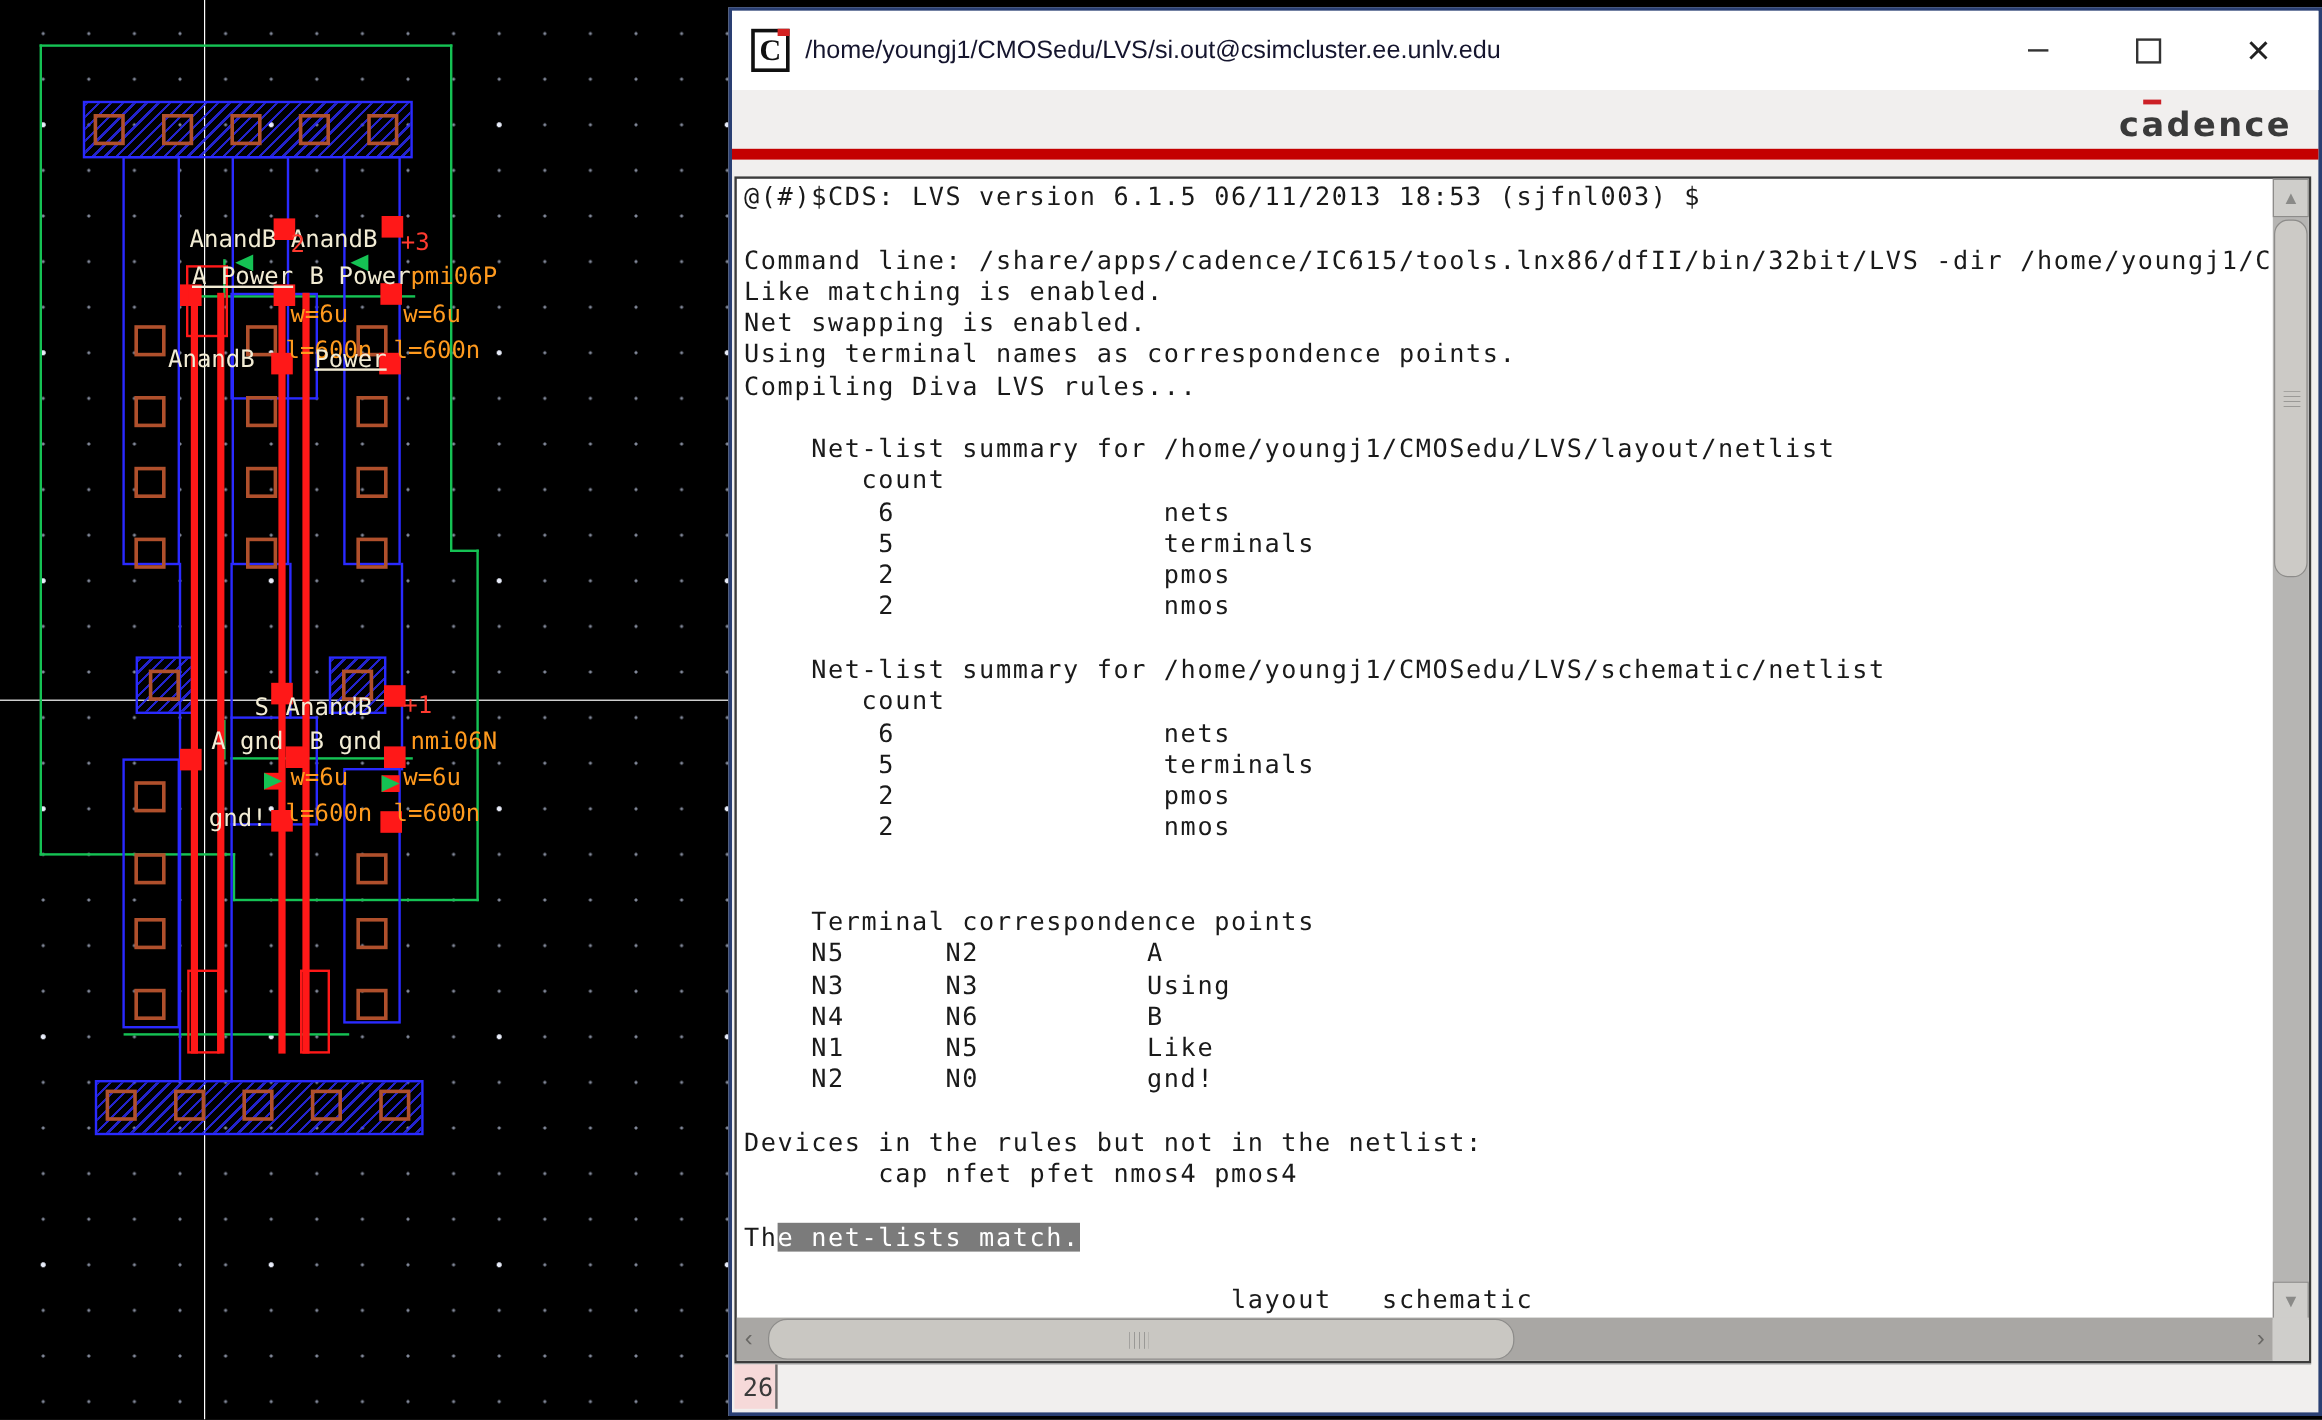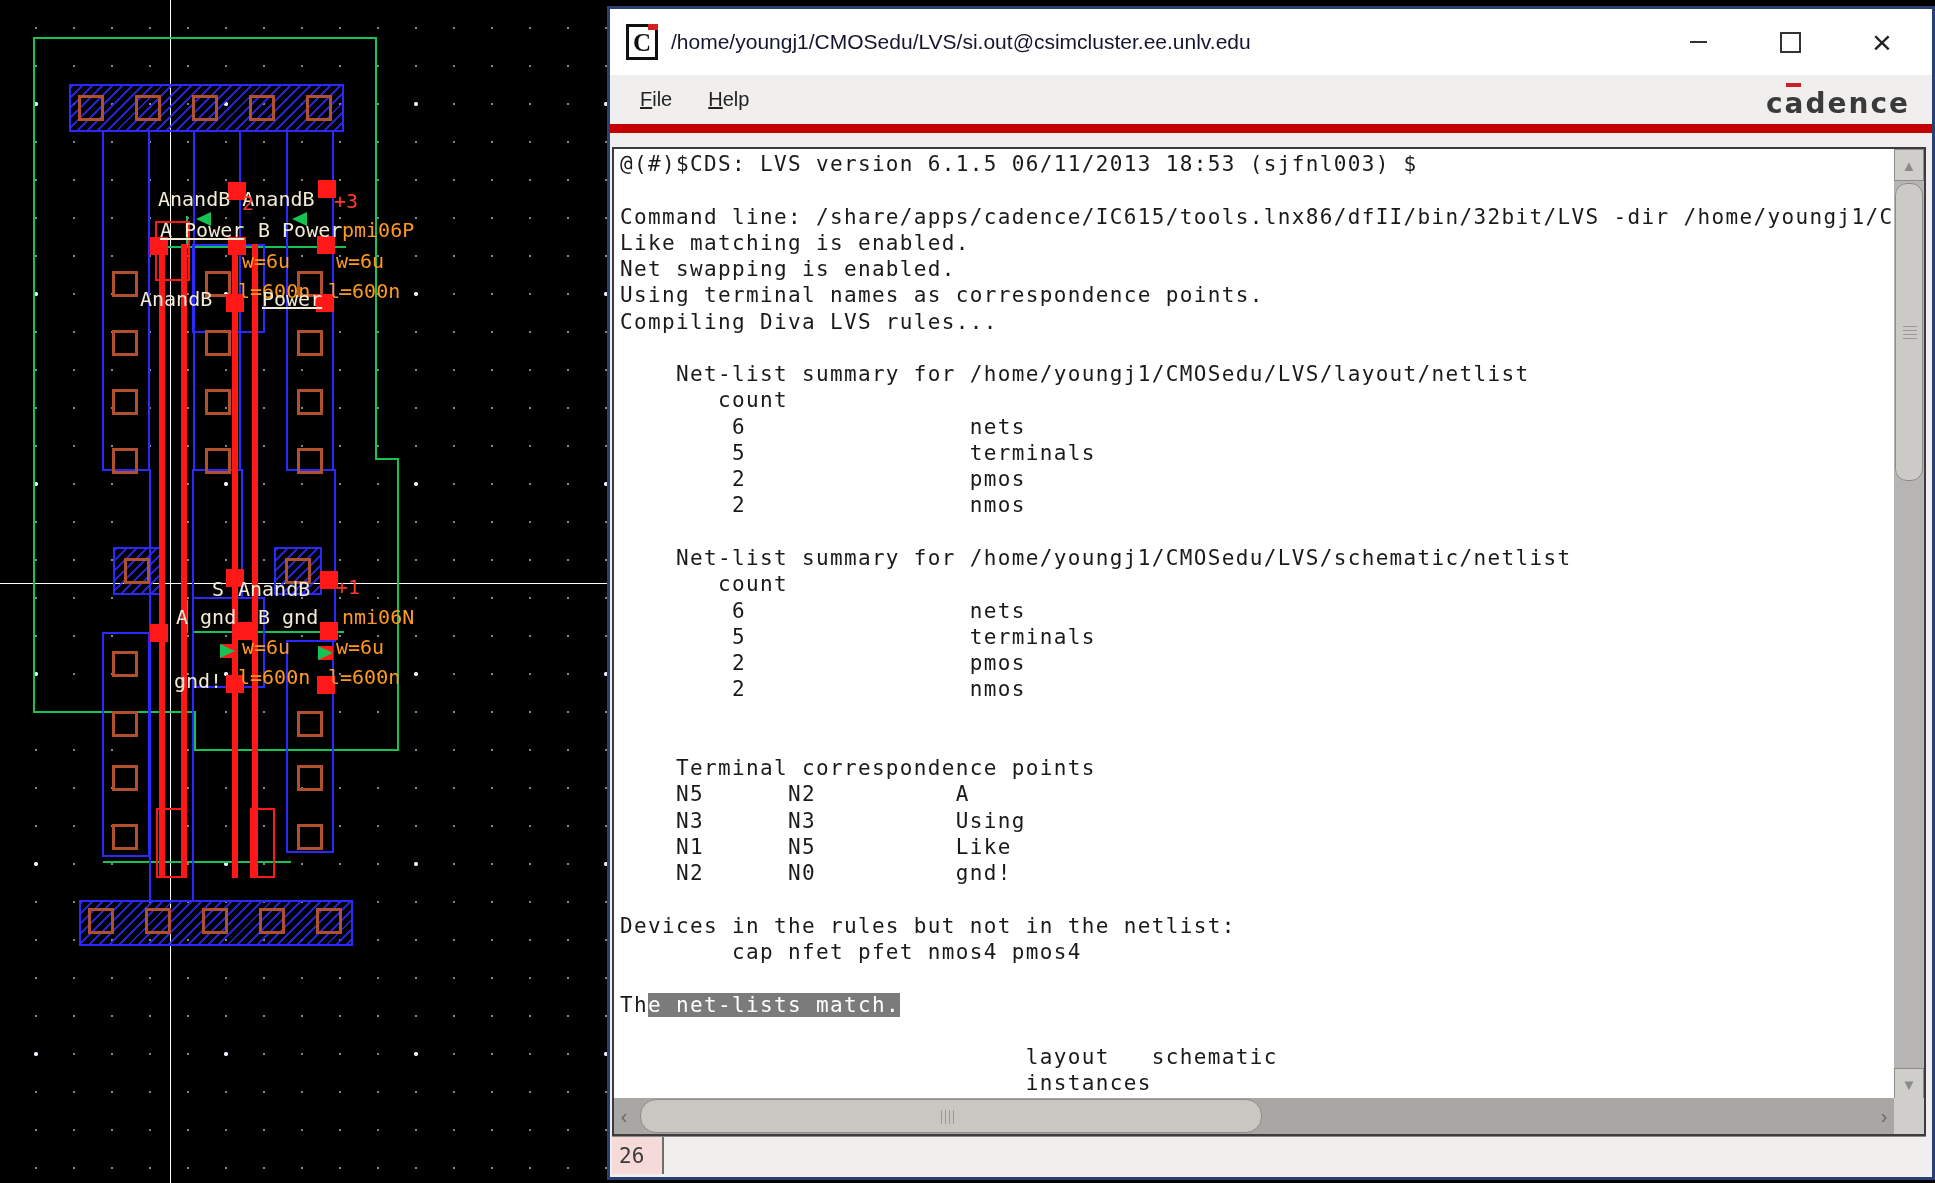--- a/index.html
+++ b/index.html
@@ -82,21 +82,21 @@
   #hs-left{left:0;}
   #hs-right{right:0;}
   #hs-thumb{position:absolute;left:26px;top:1px;width:622px;height:34px;background:#c9c7c2;
             border:1px solid #8d8c8a;border-radius:16px;box-sizing:border-box;}
   #hs-grip{position:absolute;left:300px;top:10px;width:16px;height:14px;
            background:repeating-linear-gradient(90deg,#9a9996 0 1px, transparent 1px 4px);}
   #sb-corner{position:absolute;right:0;bottom:0;width:30px;height:36px;background:#cfcecb;}
 
   #status-bar{position:absolute;left:2px;top:1127px;width:1314px;height:38px;background:#f1efee;
               border-top:1px solid #8a8a8a;box-sizing:border-box;display:flex;}
-  #line-cell{width:52px;height:100%;background:#f6d9d9;border-right:2px solid #6e6e6e;box-sizing:border-box;
+  #line-cell{width:36px;height:100%;background:#f6d9d9;border-right:2px solid #6e6e6e;box-sizing:border-box;
              font-family:"DejaVu Sans Mono",monospace;font-size:21px;color:#3a3a3a;
              display:flex;align-items:center;padding-left:7px;}
 </style>
 </head>
 <body>
 
 <div id="layout-panel">
   <div class="xhair-v"></div>
   <div class="xhair-h"></div>
   <div id="shapes">
@@ -225,24 +225,20 @@
       <div class="winbtn" id="btn-min">
           <div class="bar"></div>
         </div>
       <div class="winbtn" id="btn-max">
           <div class="box"></div>
         </div>
       <div class="winbtn" id="btn-close">×</div>
     </div>
   </div>
 
-  <div id="menu-bar">
-      <span class="menu-item"><u>F</u>ile</span>
-      <span class="menu-item"><u>H</u>elp</span>
-    </div>
   <div id="logo"><span>c</span><span class="mac">a</span><span>dence</span></div>
   <div id="red-rule"></div>
 
   <div id="text-region">
     <div id="term">
         <div class="tline">@(#)$CDS: LVS version 6.1.5 06/11/2013 18:53 (sjfnl003) $</div>
         <div class="tline"></div>
         <div class="tline">Command line: /share/apps/cadence/IC615/tools.lnx86/dfII/bin/32bit/LVS -dir /home/youngj1/C</div>
         <div class="tline">Like matching is enabled.</div>
         <div class="tline">Net swapping is enabled.</div>
@@ -260,20 +256,21 @@
         <div class="tline">       count</div>
         <div class="tline">        6                nets</div>
         <div class="tline">        5                terminals</div>
         <div class="tline">        2                pmos</div>
         <div class="tline">        2                nmos</div>
         <div class="tline"></div>
         <div class="tline"></div>
         <div class="tline">    Terminal correspondence points</div>
         <div class="tline">    N5      N2          A</div>
         <div class="tline">    N3      N3          Using</div>
+        <div class="tline">    N4      N6          B</div>
         <div class="tline">    N1      N5          Like</div>
         <div class="tline">    N2      N0          gnd!</div>
         <div class="tline"></div>
         <div class="tline">Devices in the rules but not in the netlist:</div>
         <div class="tline">        cap nfet pfet nmos4 pmos4</div>
         <div class="tline"></div>
         <div class="tline">Th<span class="hl">e net-lists match.</span></div>
         <div class="tline"></div>
         <div class="tline">                             layout   schematic</div>
         <div class="tline">                             instances</div>

